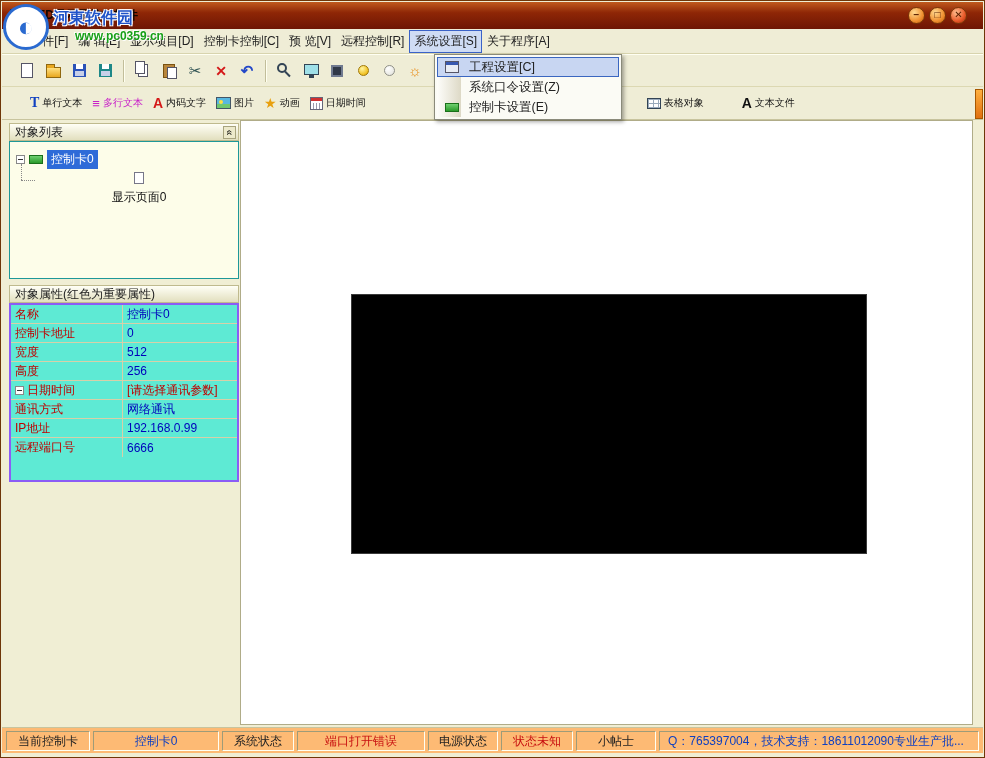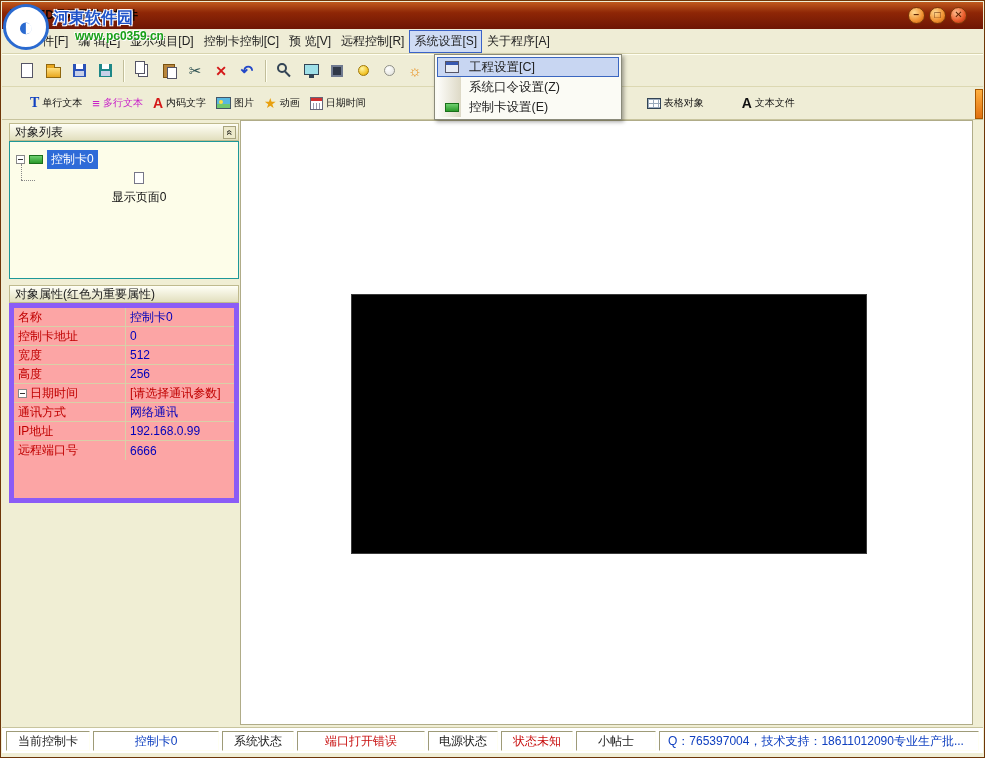--- a/index.html
+++ b/index.html
@@ -153,40 +153,40 @@
     position: absolute; left: 8px; top: 140px; width: 230px; height: 138px;
     background: #FDFDE9; border: 1px solid #1E9898; overflow: hidden;
   }
   .tree-root { display: flex; align-items: center; gap: 4px; margin: 8px 0 2px 6px; }
   .tree-root .node-label { background: #2E6BD8; color: #fff; padding: 1px 4px; font-size: 12px; }
   .tree-child { display: flex; align-items: center; gap: 4px; margin-left: 30px; margin-top: 3px; position: relative; flex-direction: column; }
   .tree-child::before { content:""; position: absolute; left: -19px; top: -8px; height: 16px; border-left: 1px dotted #888; }
   .tree-child::after { content:""; position: absolute; left: -19px; top: 8px; width: 14px; border-top: 1px dotted #888; }
   .tree-child .node-label { font-size: 12px; color: #111; padding: 1px 2px; }
   .ptable {
-    position: absolute; left: 8px; top: 302px; width: 230px; height: 200px;
-    background: #fca5a5; border: 5px solid #8b5cf6;
+    position: absolute; left: 8px; top: 302px; width: 230px; height: 179px;
+    background: #5eead4; border: 2px solid #8b5cf6;
   }
   .prow { display: flex; height: 19px; border-bottom: 1px solid #D8D0A8; align-items: center; }
   .prow:last-child { border-bottom: none; }
   .plabel { width: 112px; align-self: stretch; border-right: 1px solid #D8D0A8;
     padding-left: 4px; display: flex; align-items: center; gap: 3px; font-size: 12px; color: #1A1A1A; }
   .plabel.imp { color: #C00000; }
   .plabel.ind { }
   .pvalue { flex: 1; padding-left: 4px; font-size: 12px; color: #0000BB; white-space: nowrap; overflow: hidden; }
   .pvalue.vred { color: #C00000; }
   
   .mainarea { position: absolute; left: 239px; right: 11px; top: 119px; bottom: 32px;
     background: #fff; border: 1px solid #B0AC88; }
   .display-preview { position: absolute; left: 350px; top: 293px; width: 516px; height: 260px;
     background: #000; border: 1px solid #3A3A3A; z-index: 2; }
   
   .statusbar {
     position: absolute; left: 1px; right: 1px; bottom: 4px; height: 26px;
-    background: #ffffff; border-top: 1px solid #C8C49E;
+    background: #fdba74; border-top: 1px solid #C8C49E;
     display: flex; align-items: center; padding: 0 4px; gap: 3px;
   }
   .sg { height: 20px; line-height: 18px; text-align: center;
     border: 1px solid; border-color: #9E9B78 #FFFFF2 #FFFFF2 #9E9B78;
     font-size: 12px; color: #222; overflow: hidden; white-space: nowrap; }
   .sg0 { width: 84px; } .sg1 { width: 126px; color: #1040C0; }
   .sg2 { width: 72px; } .sg3 { width: 128px; color: #C81010; }
   .sg4 { width: 70px; } .sg5 { width: 72px; color: #C81010; }
   .sg6 { width: 80px; }
   .sg7 { flex: 1; text-align: left; padding-left: 8px; color: #1040C0; }

